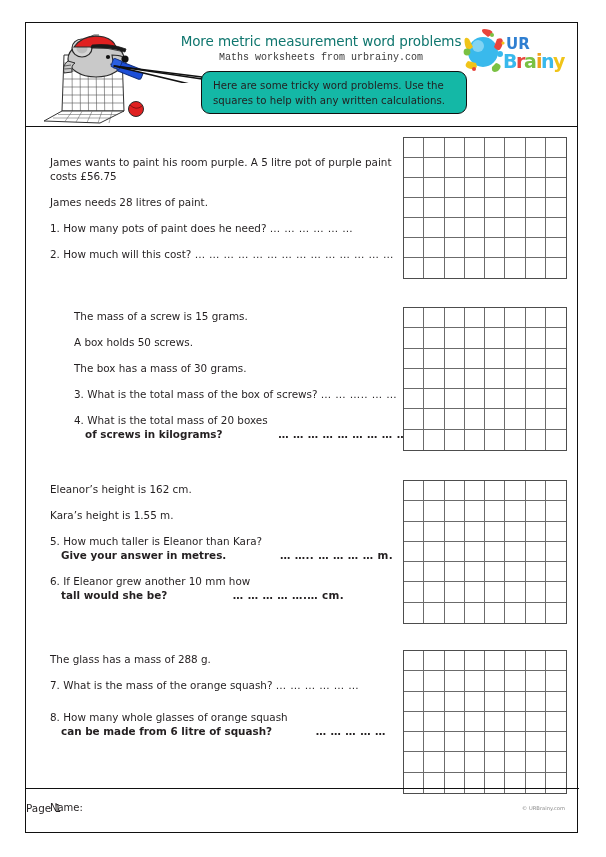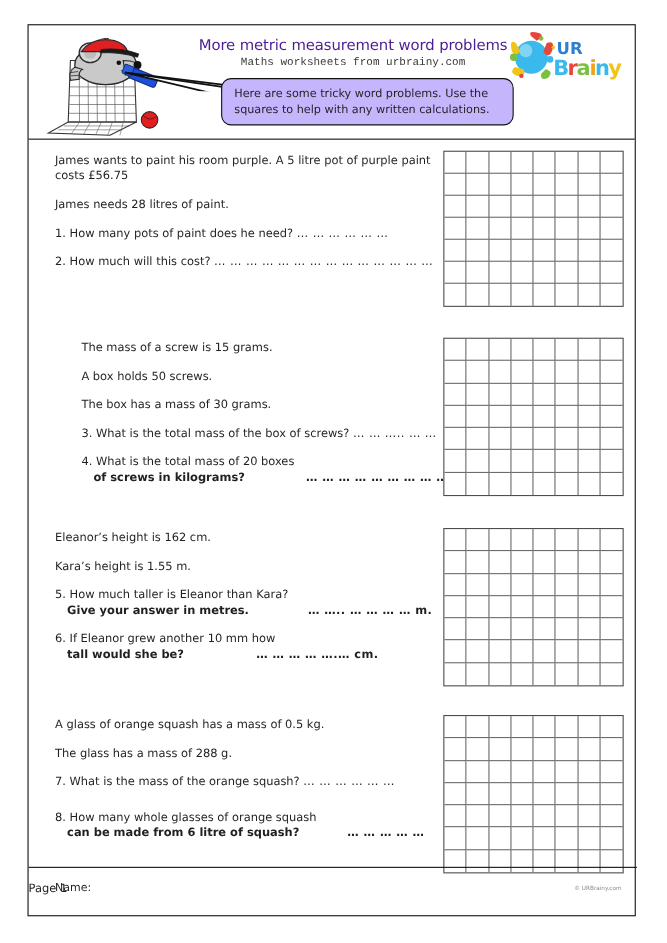--- a/index.html
+++ b/index.html
@@ -43,21 +43,21 @@
   }
   .title-block {
     position: absolute;
     left: 150px;
     top: 10px;
     width: 290px;
     text-align: center;
   }
   .title-main {
     font-size: 13.5px;
-    color: #4c1d95;
+    color: #0f766e;
     letter-spacing: -0.1px;
     white-space: nowrap;
   }
   .title-sub {
     font-size: 10px;
     color: #3a3a3a;
     margin-top: 3px;
     white-space: nowrap;
     font-family: Liberation Mono, monospace;
   }
@@ -70,21 +70,21 @@
   }
 
   .bubble {
     position: absolute;
     left: 175px;
     top: 48px;
     width: 266px;
     height: 43px;
     border: 1.6px solid #111111;
     border-radius: 9px;
-    background: #c4b5fd;
+    background: #14b8a6;
     box-sizing: border-box;
     z-index: 4;
   }
   .bubble-text {
     position: absolute;
     left: 11px;
     top: 7px;
     right: 8px;
     font-size: 10.2px;
     line-height: 14.5px;
@@ -294,21 +294,21 @@
     </svg>
 
     <div class="bubble">
       <div class="bubble-text">Here are some tricky word problems. Use the squares to help with any written calculations.</div>
     </div>
   </div>
 
   <div class="content">
 
     <div class="qsection" style="top:0px;">
-      <div class="qtext" style="top:12px;">
+      <div class="qtext" style="top:28px;">
         <div class="qline">
           <span>James wants to paint his room purple. A 5 litre pot of purple paint costs £56.75</span>
         </div>
         <div class="qline">
           <span>James needs 28 litres of paint.</span>
         </div>
         <div class="qline">
           <span class="qnum">1.</span>
           <span>How many pots of paint does he need?</span>
           <span class="dots">… … … … … …</span>
@@ -544,23 +544,20 @@
           <div class="cell lastrow"></div>
           <div class="cell lastrow"></div>
           <div class="cell lastrow"></div>
           <div class="cell lastrow"></div>
           <div class="cell lastcol lastrow"></div>
         </div>
     </div>
 
     <div class="qsection" style="top:515px;">
       <div class="qtext" style="top:10px;">
-        <div class="qline">
-          <span>A glass of orange squash has a mass of 0.5 kg.</span>
-        </div>
         <div class="qline">
           <span>The glass has a mass of 288 g.</span>
         </div>
         <div class="qline">
           <span class="qnum">7.</span>
           <span>What is the mass of the orange squash?</span>
           <span class="dots">… … … … … …</span>
         </div>
         <div class="qline" style="margin-top:18px;">
           <span class="qnum">8.</span>

